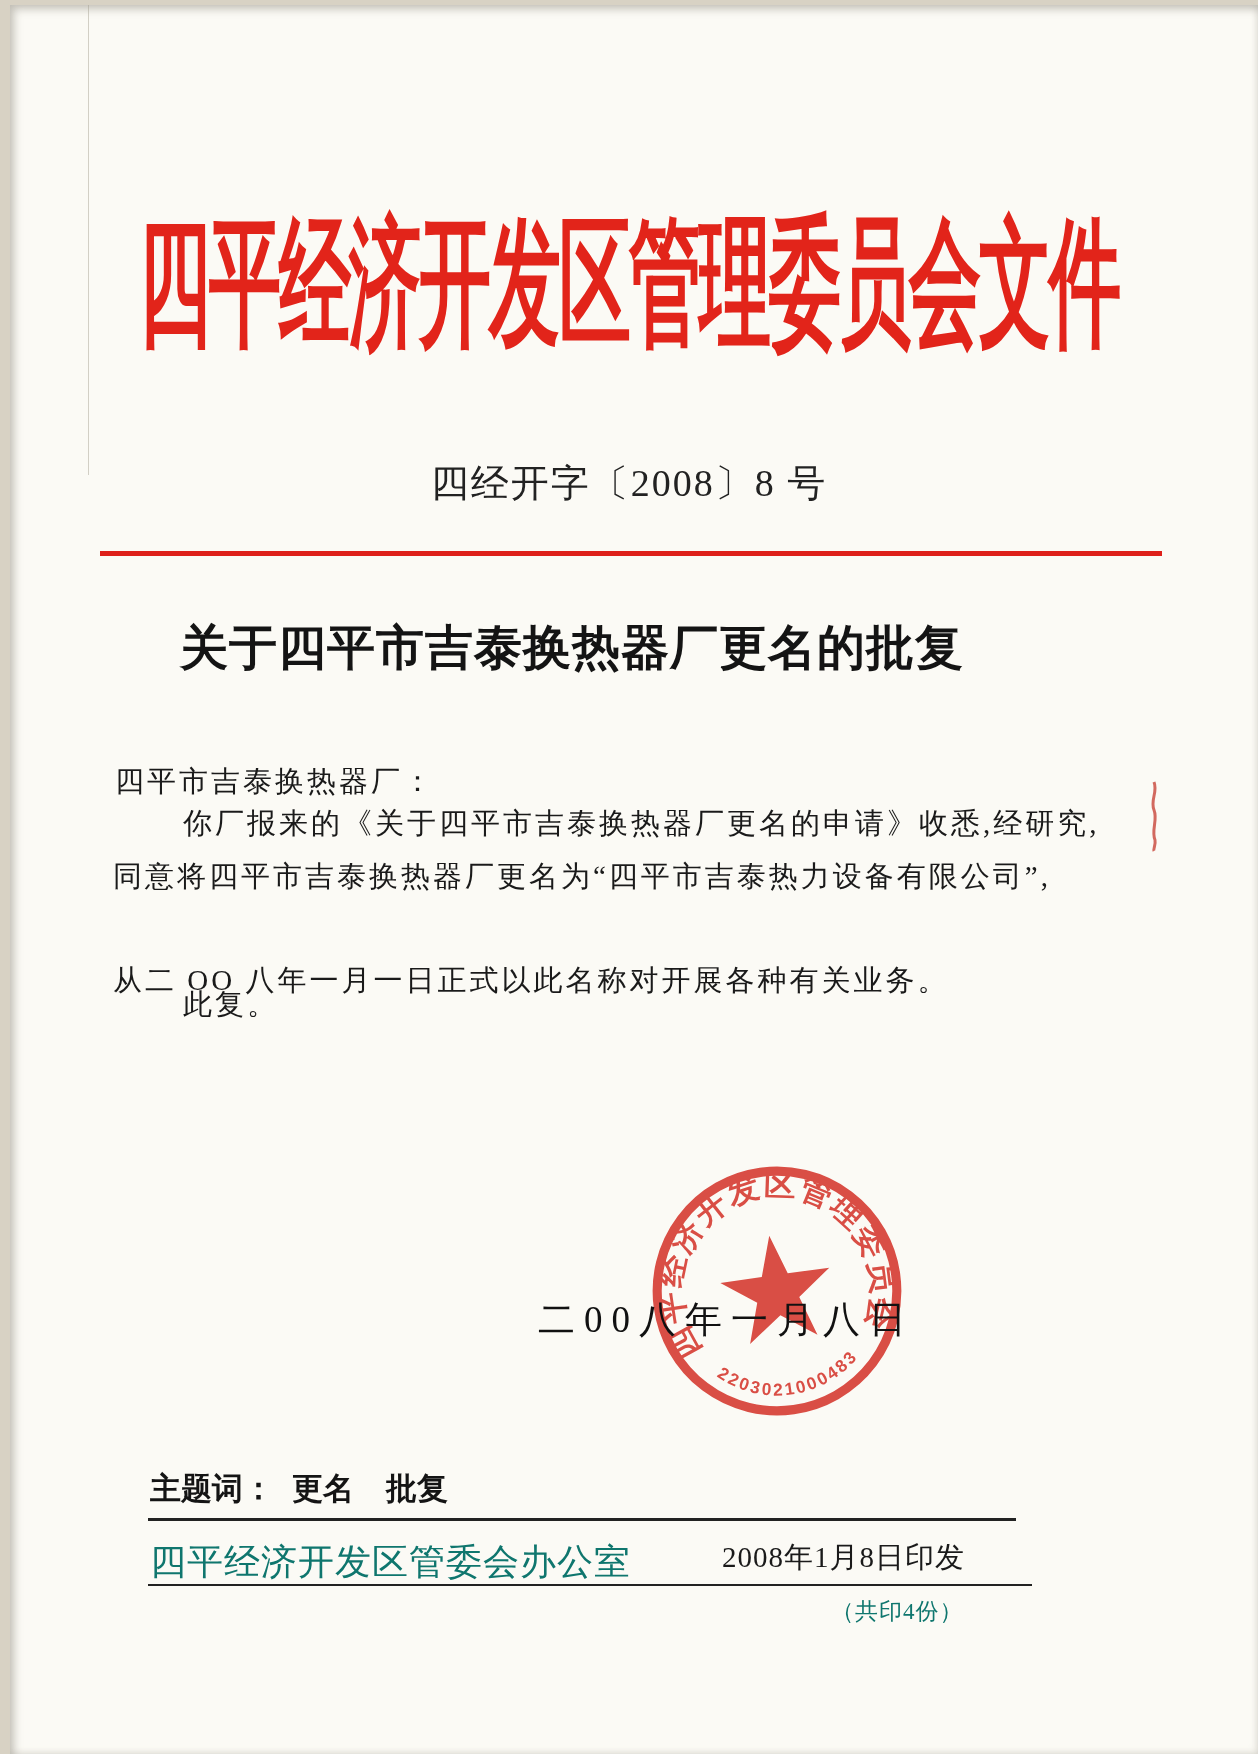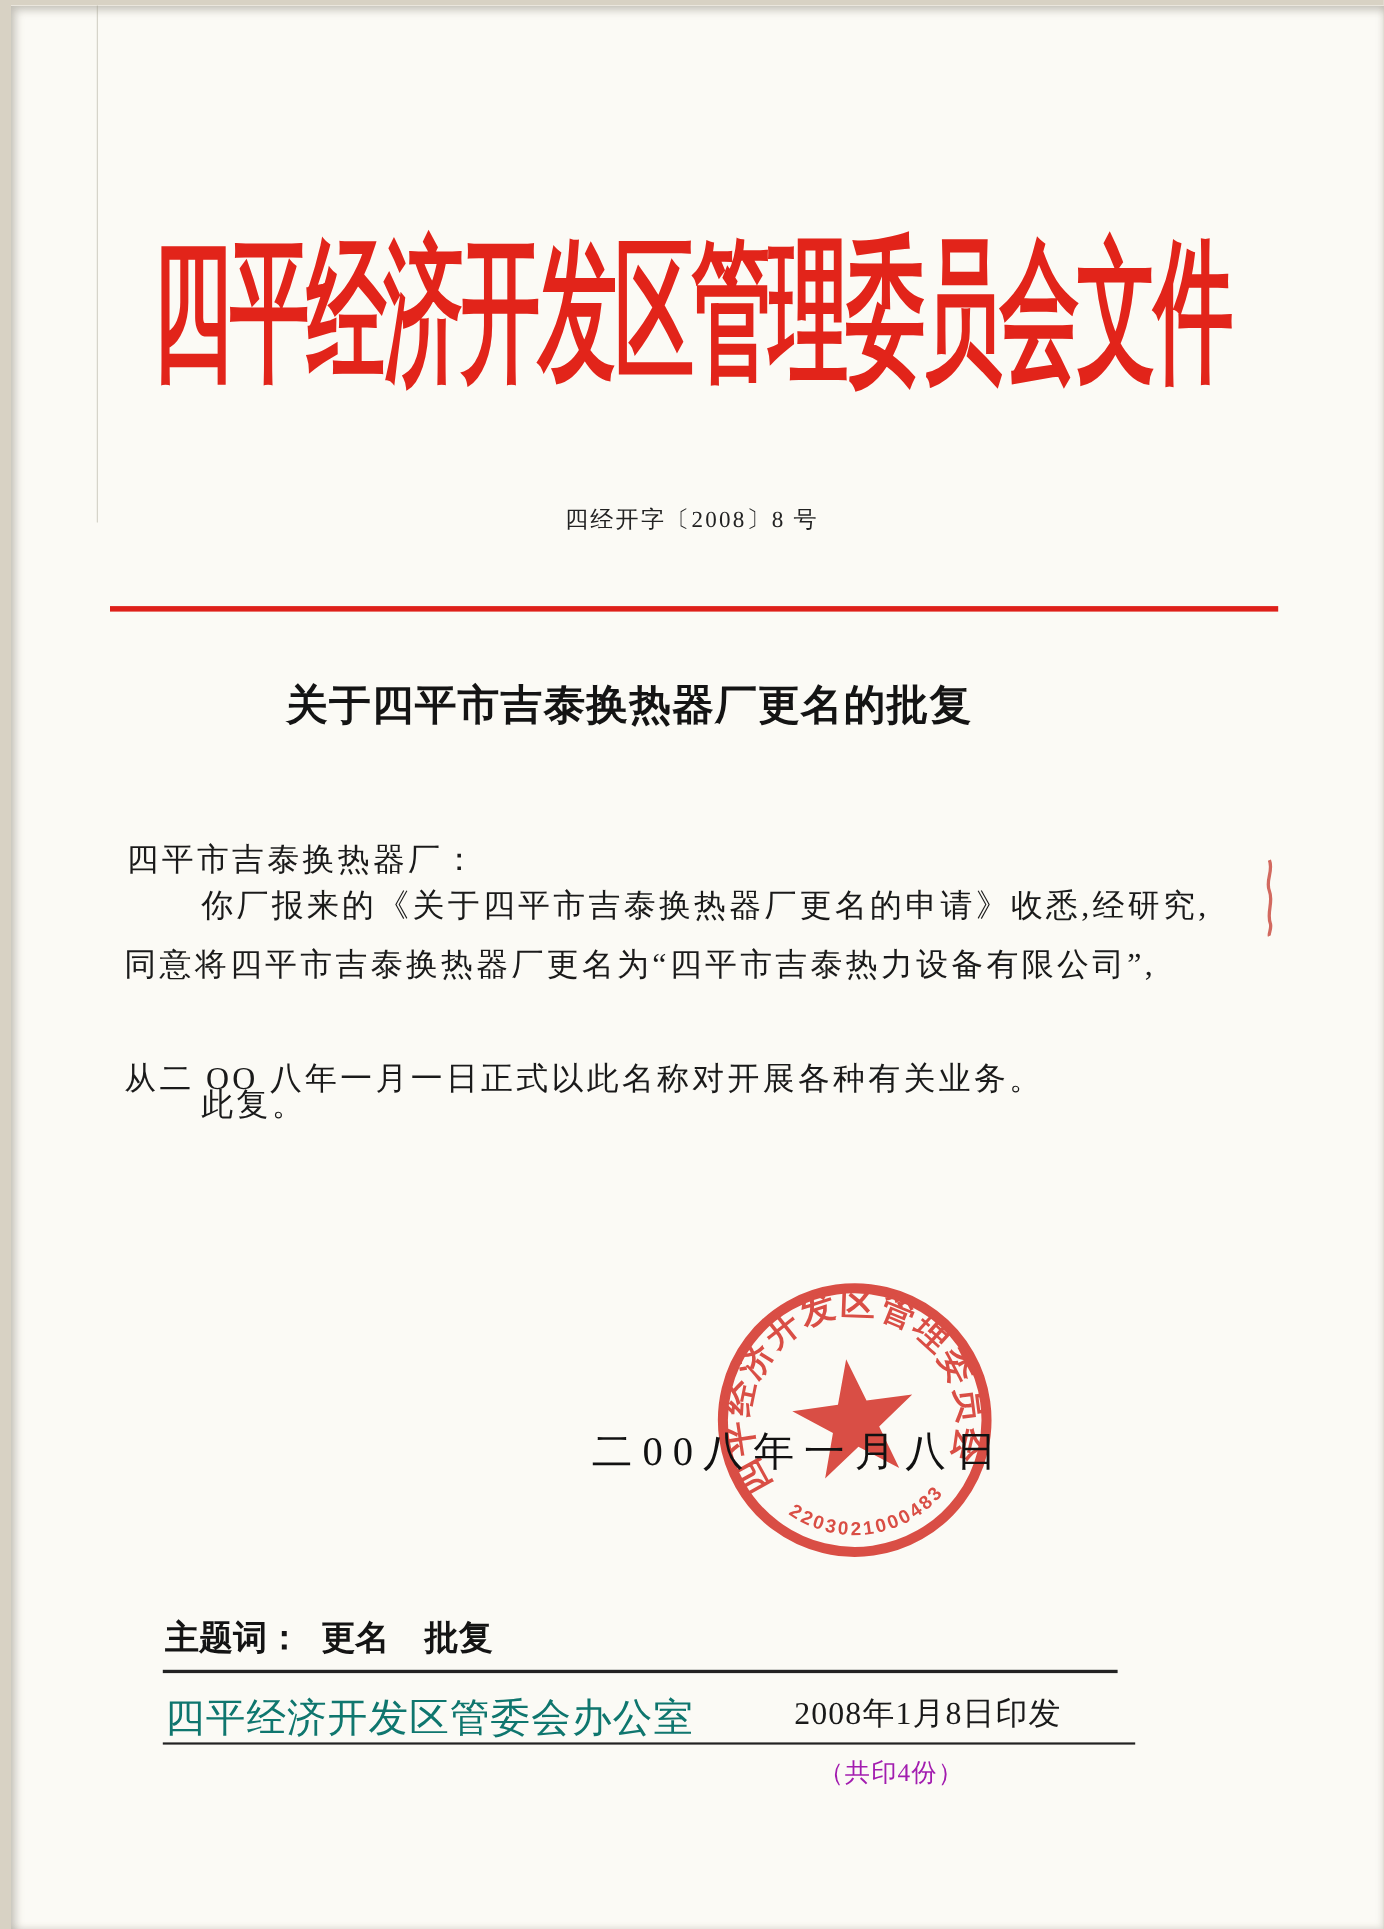--- a/index.html
+++ b/index.html
@@ -21,28 +21,28 @@
   .header-title{
     position:absolute;left:40px;right:40px;top:214px;
     text-align:center;font-weight:bold;
     font-size:72px;letter-spacing:-2px;line-height:1;
     transform:scaleY(1.95);transform-origin:50% 0;
     font-family:"Liberation Serif","DejaVu Serif",serif;
     white-space:nowrap;
   }
   .doc-number{
     position:absolute;left:0;right:0;top:458px;
-    text-align:center;font-size:21px;letter-spacing:2px;color:#222;
+    text-align:center;font-size:38px;letter-spacing:2px;color:#222;
   }
   .red-rule{
     position:absolute;left:100px;top:551px;width:1062px;height:5px;
   }
   .doc-title{
     position:absolute;left:0;right:114px;top:616px;text-align:center;
-    font-size:38px;font-weight:bold;letter-spacing:1px;
+    font-size:48px;font-weight:bold;letter-spacing:1px;
     font-family:"Liberation Sans","DejaVu Sans",sans-serif;color:#141414;
   }
   .bodyline{position:absolute;font-size:29px;letter-spacing:3px;color:#1a1a1a;white-space:nowrap;}
   .salutation{left:115px;top:762px;}
   .bl1{left:183px;top:804px;}
   .bl2{left:113px;top:857px;}
   .bl3{left:113px;top:921px;margin-top:40px;}
   .bl4{left:183px;top:985px;}
   .date-line{
     position:absolute;left:538px;top:1295px;font-size:37px;letter-spacing:9px;
@@ -55,21 +55,21 @@
   .subject-row{
     position:absolute;left:150px;top:1468px;font-size:31px;font-weight:bold;
     font-family:"Liberation Sans","DejaVu Sans",sans-serif;color:#141414;
   }
   .subject-row .kw1{margin-left:18px;}
   .subject-row .kw2{margin-left:32px;}
   .black-rule-1{position:absolute;left:148px;top:1518px;width:868px;height:3px;background:#222;}
   .black-rule-2{position:absolute;left:148px;top:1584px;width:884px;height:2px;background:#222;}
   .footer-office{position:absolute;left:150px;top:1538px;font-size:36px;letter-spacing:1px;color:#0f766e;}
   .footer-date{position:absolute;left:722px;top:1538px;font-size:29px;letter-spacing:1px;color:#1a1a1a;}
-  .footer-copies{position:absolute;left:744px;top:1596px;font-size:23px;letter-spacing:1px;color:#a21caf;}
+  .footer-copies{position:absolute;left:831px;top:1596px;font-size:23px;letter-spacing:1px;color:#0f766e;}
   .margin-mark{position:absolute;left:1146px;top:780px;width:16px;height:72px;z-index:2;}
 </style>
 </head>
 <body>
 
 <div class="paper"></div>
 <div class="crease"></div>
 
 <div class="header-title" style="color:#e2241a;">四平经济开发区管理委员会文件</div>
 

